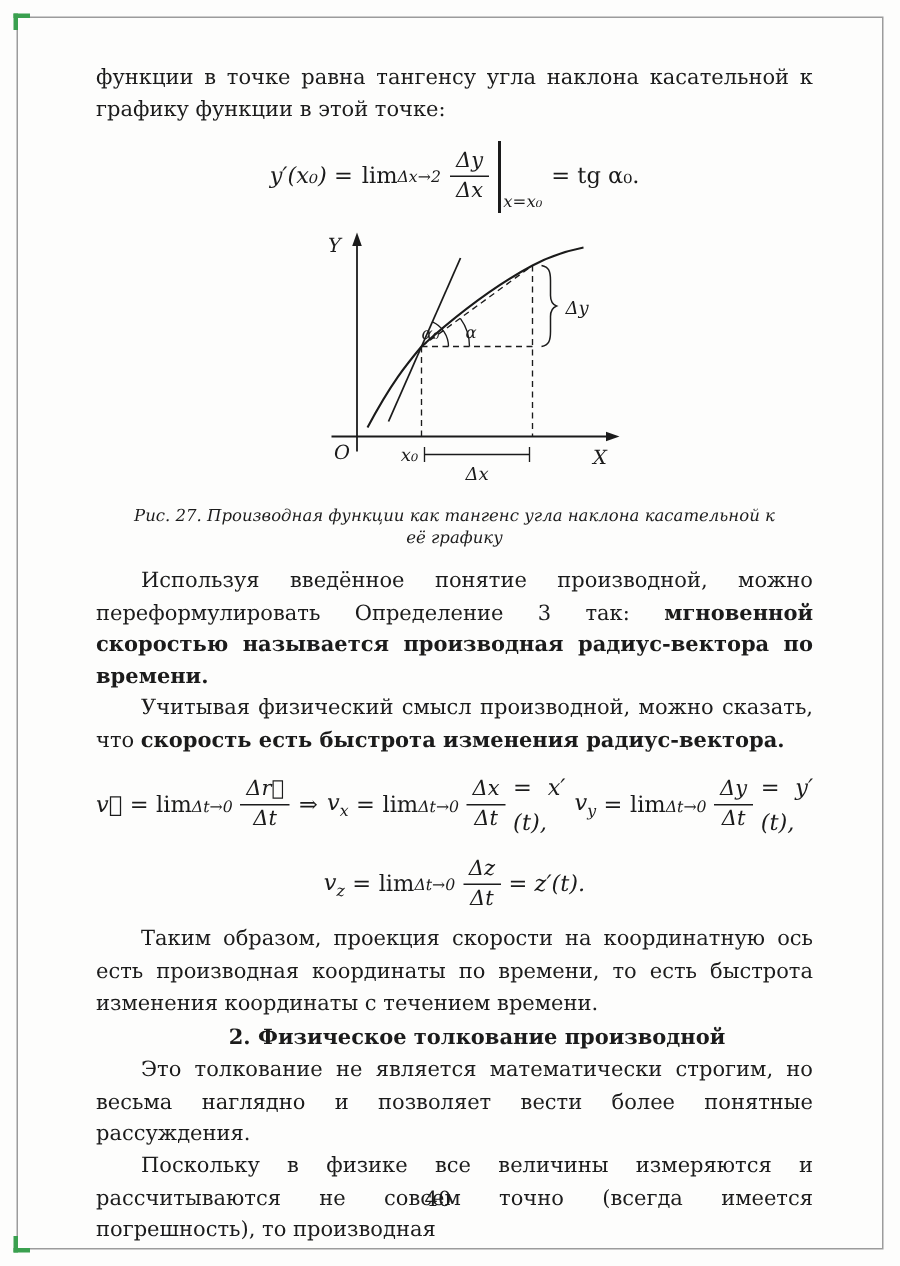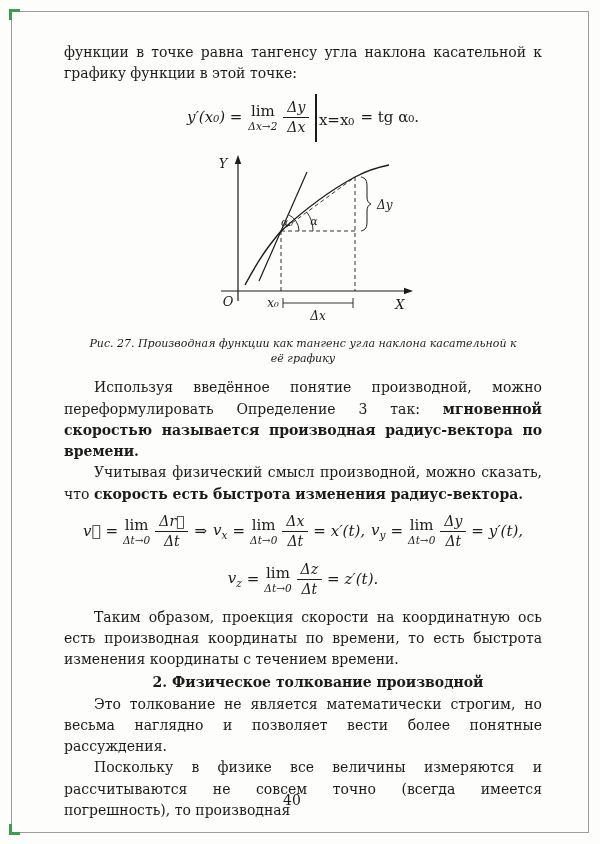--- a/index.html
+++ b/index.html
@@ -33,28 +33,28 @@
   .para { margin: 0; }
   .indent { text-indent: 30px; }
   .heading { font-weight: bold; text-align: center; margin-top: 2px; }
 
   .formula {
     display: flex; justify-content: center; align-items: center;
     gap: 6px; margin: 9px 0; font-size: 15px; text-indent: 0;
   }
   .fgroup { display: inline-flex; align-items: center; gap: 5px; }
   .f-it { font-style: italic; }
-  .lim { display: inline-flex; flex-direction: column; align-items: center; line-height: 1; }
+  .lim { display: inline-flex; flex-direction: row; align-items: center; line-height: 1; }
   .lim-sub { font-size: 10.5px; font-style: italic; margin-top: 2px; }
   .frac { display: inline-flex; flex-direction: column; align-items: center; line-height: 1.1; font-size: 14px; }
   .frac .num { border-bottom: 1px solid #1b1b1b; padding: 0 4px 2px; font-style: italic; }
   .frac .den { padding-top: 2px; font-style: italic; }
   .eval { display: inline-flex; align-items: flex-end; height: 48px; gap: 2px; }
   .vbar { width: 1.5px; background: #1b1b1b; height: 48px; }
-  .eval-sub { font-size: 15px; line-height: 1; margin-bottom: 14px; }
+  .eval-sub { font-size: 11px; font-style: italic; line-height: 1; margin-bottom: 2px; }
   sub { font-size: 10.5px; font-style: italic; }
 
   .fig { display: flex; justify-content: center; margin: 4px 0 0; text-indent: 0; }
   .caption {
     font-style: italic; text-align: center;
     margin: 3px auto 10px; max-width: 440px;
     font-size: 11px; line-height: 1.45; text-indent: 0;
   }
   .pageno {
     position: absolute; bottom: 36px; left: 0; right: 16px;

